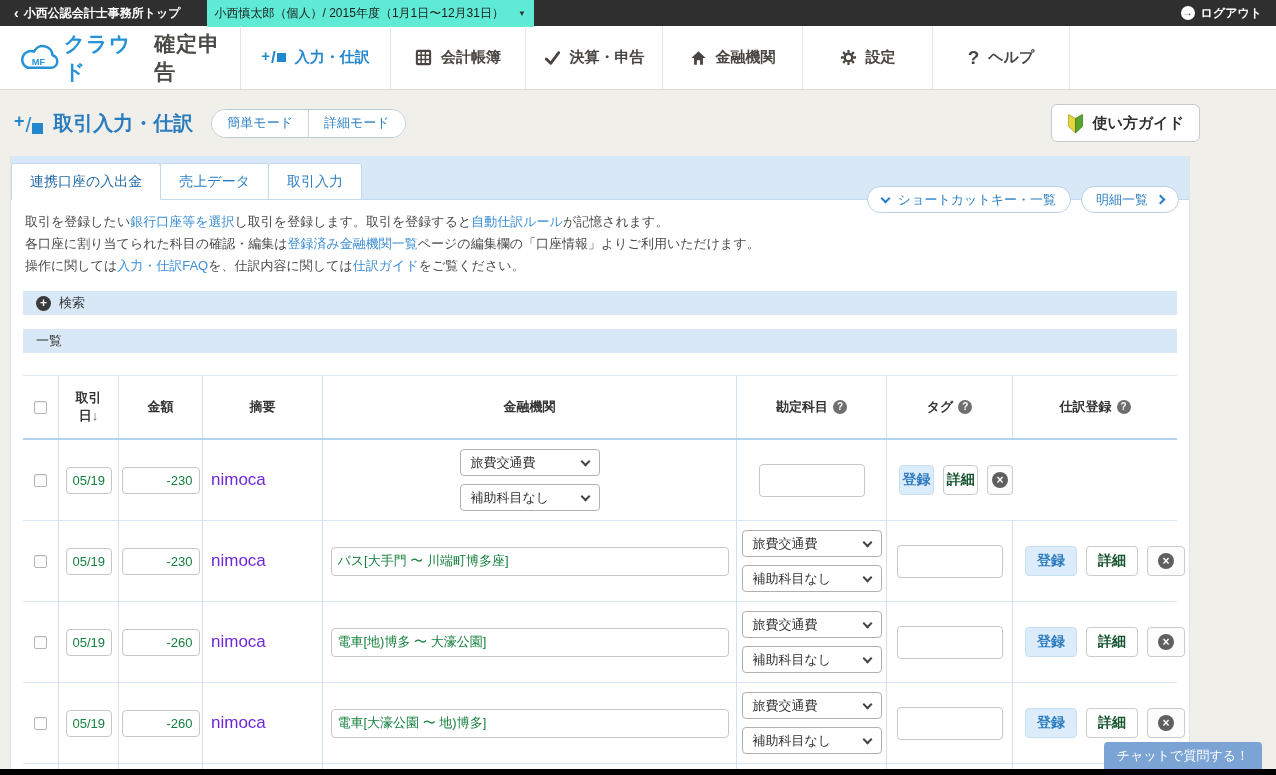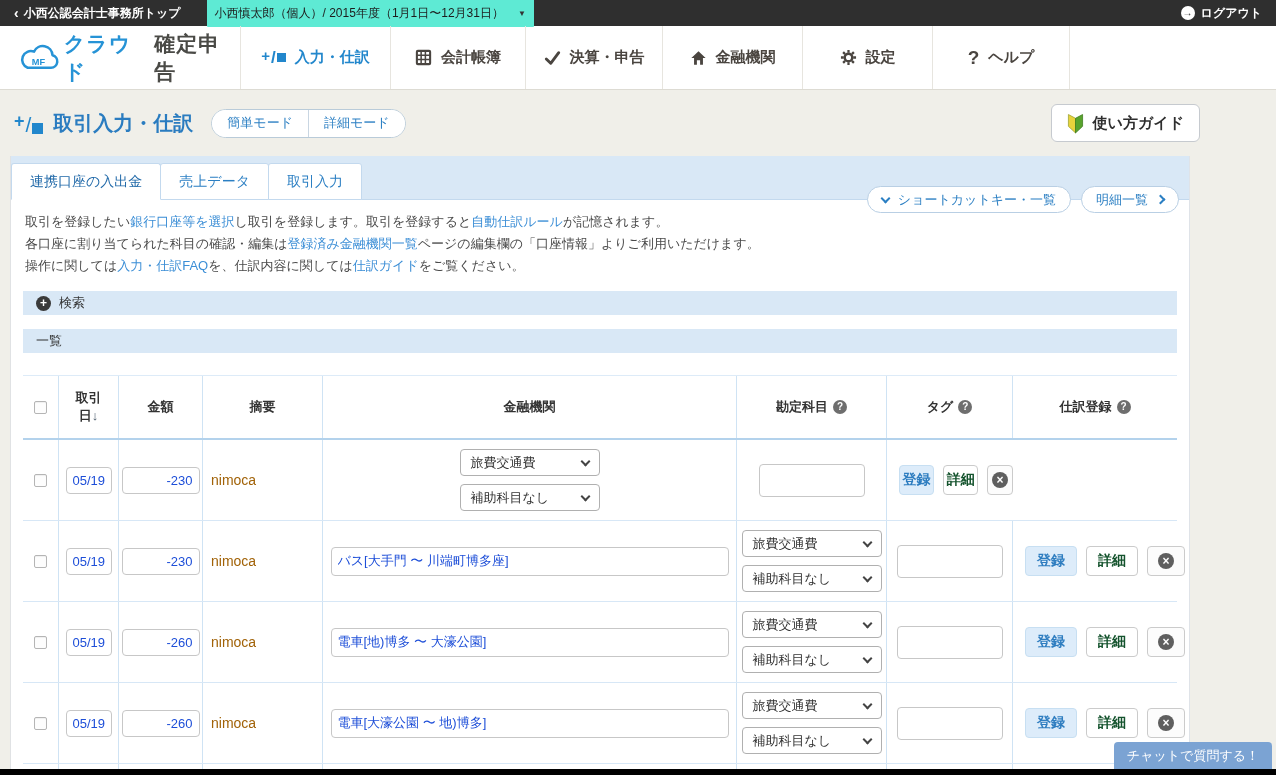--- a/index.html
+++ b/index.html
@@ -72,38 +72,38 @@
   .thead { display:grid; grid-template-columns:var(--cols); border-top:1px solid #ddebf8; border-bottom:2px solid #b3d2ec; }
   .th { min-height:62px; display:flex; align-items:center; justify-content:center; font-size:13px; font-weight:bold; color:#333; border-right:1px solid #cfe3f4; text-align:center; padding:4px; }
   .th:last-child { border-right:none; }
   .th-date-inner { width:34px; line-height:18px; }
   .sort { color:#4a5a6a; font-weight:bold; }
   .help { width:14px; height:14px; border-radius:50%; background:#6e6e6e; color:#fff; font-size:10px; font-weight:bold; display:inline-flex; align-items:center; justify-content:center; margin-left:5px; line-height:1; flex:none; }
   .trow { display:grid; grid-template-columns:var(--cols); height:81px; border-bottom:1px solid #d7e7f6; }
   .td { display:flex; align-items:center; justify-content:center; border-right:1px solid #cfe3f4; }
   .td:last-child { border-right:none; }
   .checkbox { width:13px; height:13px; border:1px solid #b5b5b5; border-radius:2px; background:#fdfdfd; cursor:pointer; box-shadow:inset 0 1px 1px rgba(0,0,0,.06); }
-  .inp { border:1px solid #c7c7c7; border-radius:4px; height:27px; font-size:13px; color:#1d4ed8; font-family:inherit; background:#fff; padding:0 6px; }
+  .inp { border:1px solid #c7c7c7; border-radius:4px; height:27px; font-size:13px; color:#15803d; font-family:inherit; background:#fff; padding:0 6px; }
   .inp.date { width:46px; text-align:center; }
   .inp.amount { width:78px; text-align:right; }
   .inp.desc-inp { width:398px; height:29px; }
   .inp.tag { width:106px; height:33px; }
-  .td.inst { justify-content:flex-start; padding-left:8px; font-size:14px; color:#a16207; }
+  .td.inst { justify-content:flex-start; padding-left:8px; font-size:17px; color:#6d28d9; }
   .td.cat { flex-direction:column; gap:8px; }
   .sel { width:140px; height:27px; border:1px solid #b0b0b0; border-radius:4px; background:#fff; display:flex; align-items:center; justify-content:space-between; padding:0 10px; font-size:13px; color:#333; cursor:pointer; }
   .sel .chev { color:#444; width:7px; height:7px; border-width:2px; }
   .td.actions { justify-content:flex-end; gap:9px; padding-left:12px; }
   .btn { height:30px; border-radius:4px; font-size:14px; font-weight:bold; font-family:inherit; cursor:pointer; }
   .btn.register { width:52px; background:#ddecfa; border:1px solid #c7dff2; color:#2e7dc0; }
   .btn.detail { width:52px; background:#fff; border:1px solid #cbcbcb; color:#14532d; }
   .btn.delete { width:38px; background:#fcfcfc; border:1px solid #cbcbcb; display:flex; align-items:center; justify-content:center; }
   .x-circle { width:16px; height:16px; border-radius:50%; background:#5f5f5f; color:#fff; font-size:12px; font-weight:bold; display:flex; align-items:center; justify-content:center; line-height:1; }
 
   
-  .chat-btn { position:absolute; right:4px; bottom:6px; height:27px; background:#7ba3d3; color:#fff; font-size:13px; display:flex; align-items:center; padding:0 13px; border-radius:4px 4px 0 0; cursor:pointer; z-index:20; }
+  .chat-btn { position:absolute; right:14px; bottom:6px; height:27px; background:#7ba3d3; color:#fff; font-size:13px; display:flex; align-items:center; padding:0 13px; border-radius:4px 4px 0 0; cursor:pointer; z-index:20; }
   .bottom-strip { position:absolute; left:0; right:0; bottom:0; height:6px; background:#000; z-index:30; }
 </style>
 </head>
 <body>
 
 <div class="screen">
 
   <header class="topbar">
     <div class="tb-back">
       <span class="tb-chev">‹</span>

